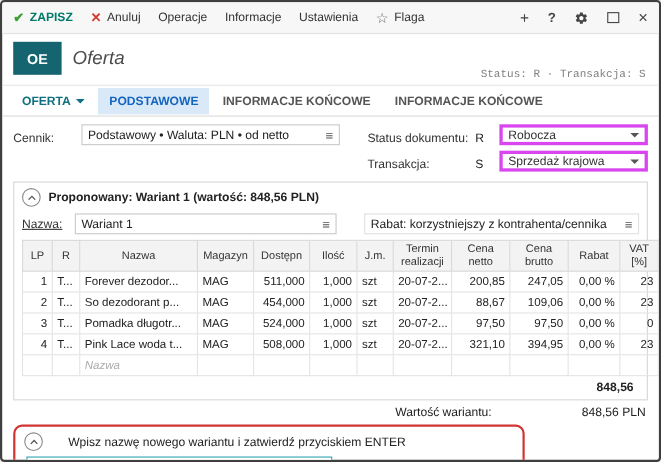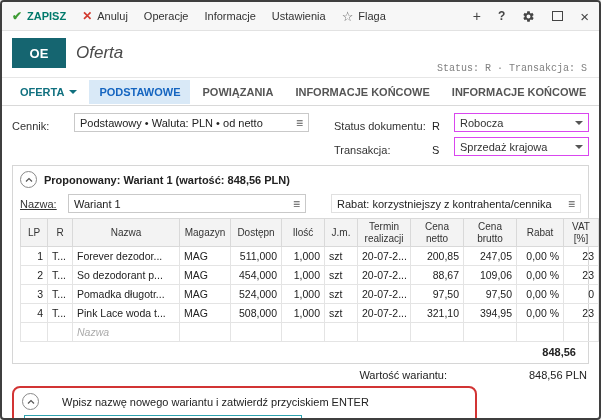--- a/index.html
+++ b/index.html
@@ -13,21 +13,21 @@
   .check{color:#3f9c35;font-size:12px;font-weight:bold;}
   .xred{color:#d23b30;font-size:12px;font-weight:bold;}
   .star{color:#666;font-size:13px;}
   .right-icons{margin-left:auto;display:flex;align-items:center;gap:17px;color:#444;}
   .plus{font-size:14px;line-height:1;}
   .qmark{font-size:12px;font-weight:bold;}
   .maxbox{width:9px;height:8px;border:1px solid #444;display:inline-block;}
   .closex{font-size:15px;line-height:1;}
   
   .header{display:flex;align-items:center;padding:7px 10px 9px;position:relative;border-bottom:1px solid #e6e6e6;}
-  .badge{width:54px;height:30px;background:#156570;color:#fff;font-weight:bold;font-size:13px;
+  .badge{width:44px;height:30px;background:#156570;color:#fff;font-weight:bold;font-size:13px;
          display:flex;align-items:center;justify-content:center;}
   .title{font-style:italic;font-size:17px;color:#4a4a4a;margin-left:10px;}
   .status-line{position:absolute;right:12px;bottom:3px;font-size:10px;color:#808080;font-family:Liberation Mono, monospace;}
   
   .tabstrip{display:flex;align-items:center;height:27px;padding:0 8px;gap:2px;border-bottom:1px solid #d9d9d9;}
   .tab{font-size:11px;font-weight:bold;color:#555;padding:6px 10px;white-space:nowrap;cursor:default;}
   .tab-oferta{color:#10707f;display:flex;align-items:center;gap:5px;}
   .tab.active{background:#d9e9f7;color:#1565c0;}
   .tri{width:0;height:0;border-left:4px solid transparent;border-right:4px solid transparent;border-top:4px solid #10707f;}
   
@@ -35,21 +35,21 @@
   .form-area{display:flex;justify-content:space-between;align-items:flex-start;}
   .field-row{display:flex;align-items:flex-end;margin-bottom:5px;font-size:11px;color:#333;}
   .lbl{width:62px;}
   .field{height:19px;border:1px solid #c9c9c9;background:#fff;display:flex;align-items:center;
          padding:0 5px;font-size:11px;color:#222;box-sizing:border-box;}
   .cennik-field{width:235px;}
   .hamb{margin-left:auto;color:#555;font-size:12px;cursor:default;padding-left:6px;}
   .form-right{width:255px;}
   .lbl2{width:98px;}
   .code{width:22px;color:#222;}
-  .select{flex:1;height:19px;border:1px solid #d946ef;background:#fff;display:flex;align-items:center;
+  .select{flex:1;height:19px;border:3px solid #d946ef;background:#fff;display:flex;align-items:center;
           padding:0 5px;box-sizing:border-box;}
   .chev{width:0;height:0;border-left:4px solid transparent;border-right:4px solid transparent;
         border-top:4px solid #555;margin-left:auto;}
   
   .collapse{width:15px;height:15px;min-width:15px;border:1px solid #8a8a8a;border-radius:50%;
             display:inline-flex;align-items:center;justify-content:center;background:#fff;}
   
   .variant-box{border:1px solid #d6d6d6;margin-top:4px;padding:5px 7px 4px;}
   .section-head{display:flex;align-items:center;gap:7px;font-size:11px;font-weight:bold;color:#222;}
   .nazwa-row{display:flex;align-items:center;margin:6px 0 5px;font-size:11px;color:#333;}
@@ -116,21 +116,20 @@
     <div class="title">Oferta</div>
     <div class="status-line">Status: R  ·  Transakcja: S</div>
   </div>
 
   <div class="tabstrip">
     <div class="tab tab-oferta">
       <span>OFERTA</span>
       <span class="tri"></span>
     </div>
     <div class="tab active">PODSTAWOWE</div>
-    <div class="tab">POWIĄZANIA</div>
     <div class="tab">INFORMACJE KOŃCOWE</div>
     <div class="tab">INFORMACJE KOŃCOWE</div>
 
   </div>
 
   <div class="content">
 
     <div class="form-area">
       <div class="form-left">
         <div class="field-row">

